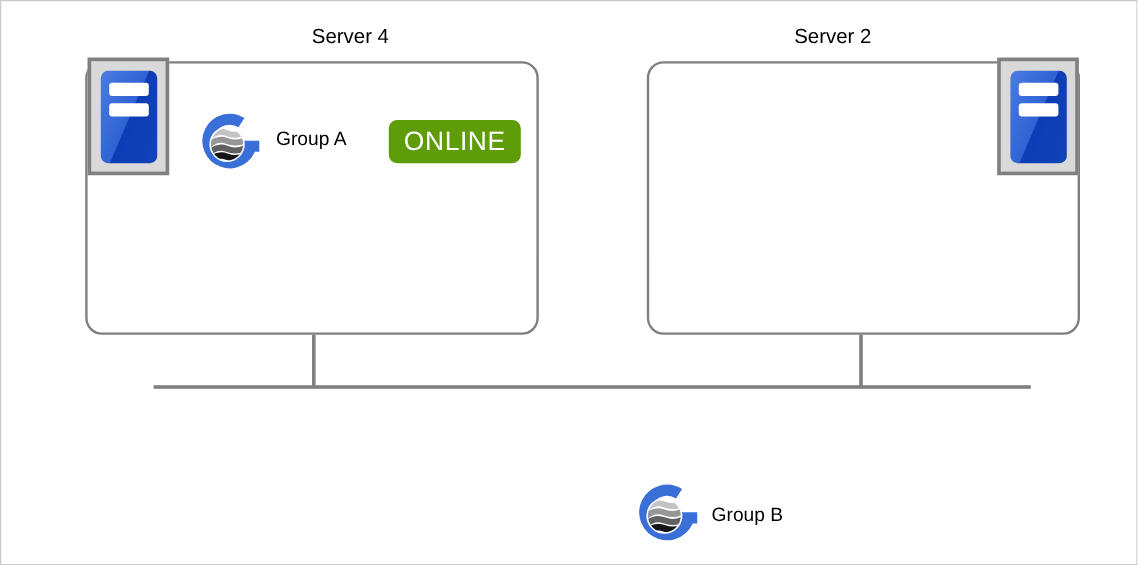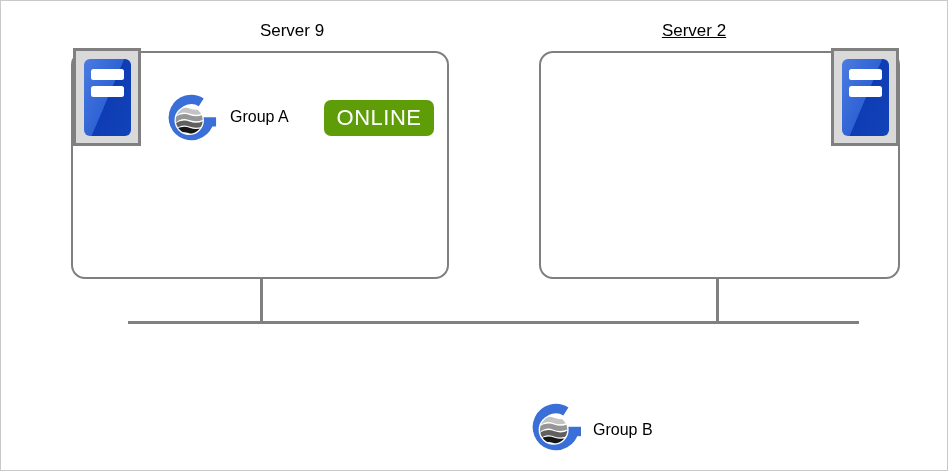--- a/index.html
+++ b/index.html
@@ -17,21 +17,21 @@
   }
   .server-label {
     position: absolute;
     top: 20px;
     transform: translateX(-50%);
     font-size: 17px;
     color: #000;
     white-space: nowrap;
   }
   .server-label.s1 { left: 291px; }
-  .server-label.s2 { left: 693px; text-decoration: underline; }
+  .server-label.s2 { left: 693px; }
   .server-box {
     position: absolute;
     top: 50px;
     height: 228px;
     background: #fff;
     border: 2.5px solid var(--box-border, #7f7f7f);
     border-radius: 14px;
   }
   .server-box.s1 { left: 70px;  width: 378px; }
   .server-box.s2 { left: 538px; width: 361px; }
@@ -133,21 +133,21 @@
         <path d="M 6 28 Q 13 21.5 20.5 24.5 T 36 23" fill="none" stroke="#969696" stroke-width="4.6"></path>
         <path d="M 6 34 Q 13 27.5 20.5 30.5 T 36 29" fill="none" stroke="#606060" stroke-width="4.6"></path>
         <path d="M 6 40 Q 13 33.5 20.5 36.5 T 36 35" fill="none" stroke="#151515" stroke-width="5"></path>
       </g>
     </symbol>
   </defs>
 </svg>
 
 <div class="canvas">
 
-  <div class="server-label s1">Server 9</div>
+  <div class="server-label s1">Server 4</div>
   <div class="server-label s2">Server 2</div>
 
   <div class="server-box s1"></div>
   <div class="server-box s2"></div>
 
   <div class="server-icon s1">
     <div class="tower">
       <div class="bar"></div>
       <div class="bar"></div>
     </div>

